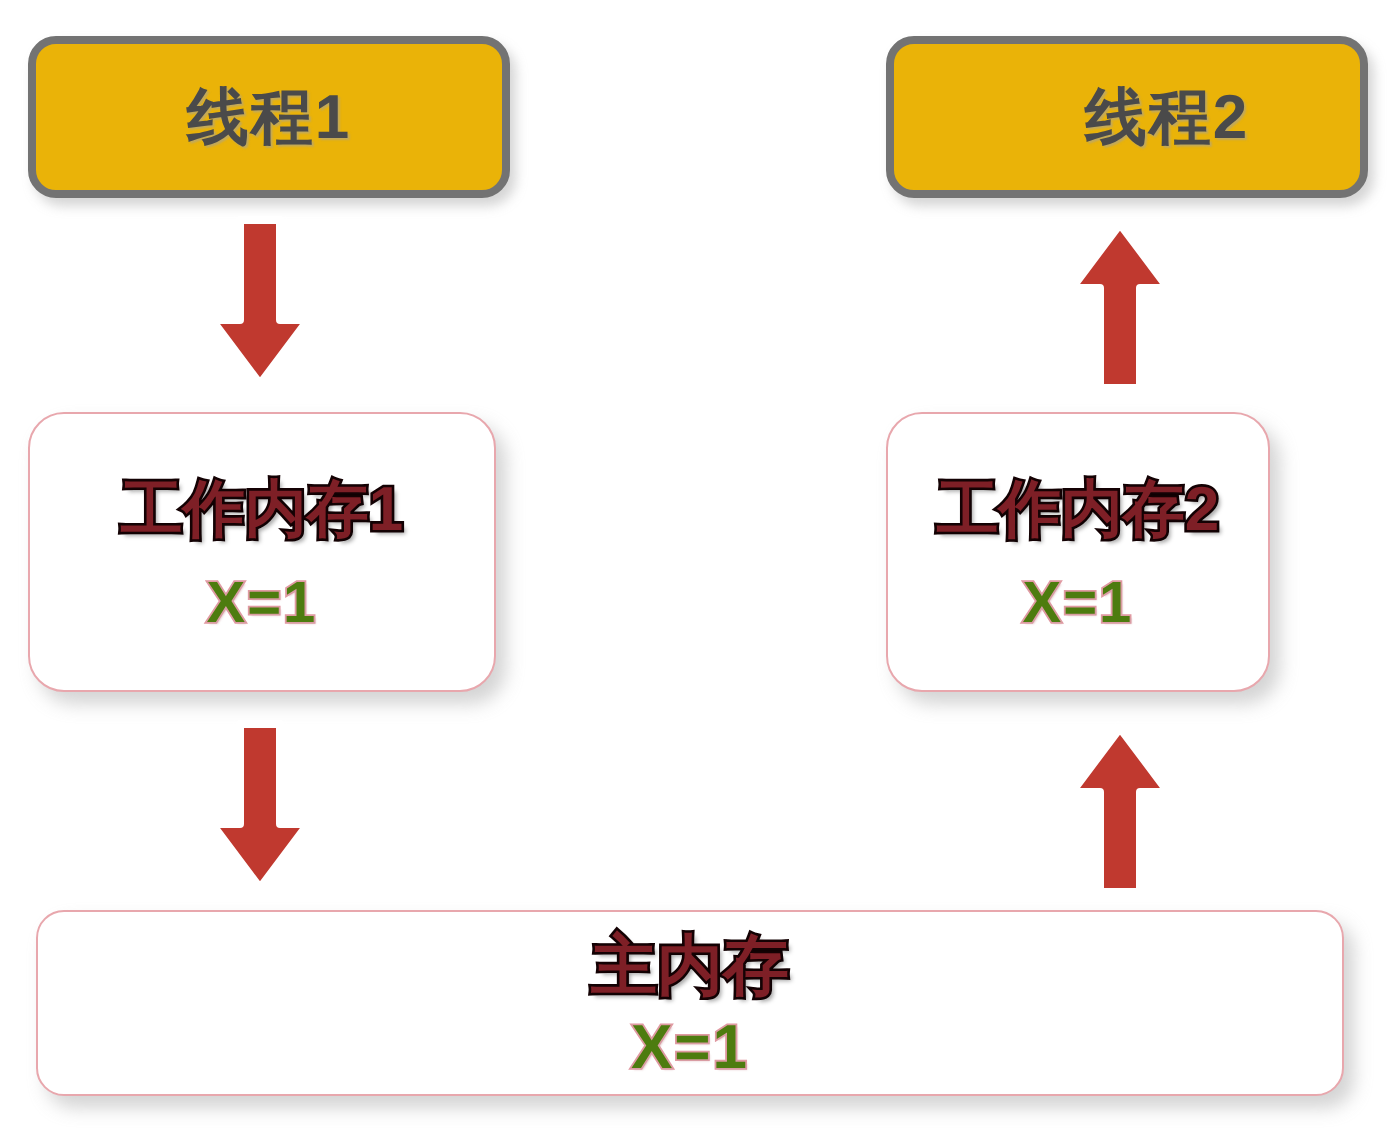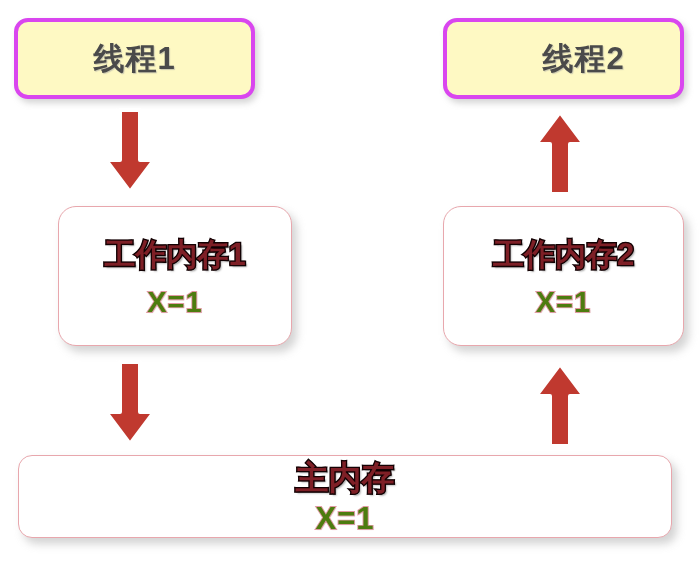--- a/index.html
+++ b/index.html
@@ -17,22 +17,22 @@
     position: relative;
     width: 699px;
     height: 564px;
     background: #ffffff;
   }
 
   
   .thread-box {
     position: absolute;
     box-sizing: border-box;
-    background: #fef9c3;
-    border: 4px solid #d946ef;
+    background: #eab308;
+    border: 4px solid #737373;
     border-radius: 14px;
     display: flex;
     align-items: center;
     justify-content: center;
     box-shadow: 3px 4px 6px rgba(150,150,150,0.40);
     text-align: right;
   }
   .thread-label {
     font-size: 31px;
     font-weight: bold;
@@ -50,22 +50,22 @@
     box-sizing: border-box;
     background: #ffffff;
     border: 1px solid #e8a7ad;
     border-radius: 18px;
     display: flex;
     flex-direction: column;
     align-items: center;
     justify-content: center;
     box-shadow: 5px 6px 9px rgba(160,160,160,0.45);
   }
-  #working-memory-box-1 { left: 14px;  top: 206px; width: 234px; height: 140px; margin-left: 44px; }
-  #working-memory-box-2 { left: 443px; top: 206px; width: 241px; height: 140px; }
+  #working-memory-box-1 { left: 14px;  top: 206px; width: 234px; height: 140px; }
+  #working-memory-box-2 { left: 443px; top: 206px; width: 192px; height: 140px; }
 
   
   .mem-title {
     font-size: 31px;
     font-weight: bold;
     color: #7e1f26;
     letter-spacing: 0px;
     white-space: nowrap;
     -webkit-text-stroke: 2.6px #140204;
     paint-order: stroke fill;
@@ -87,21 +87,21 @@
     text-shadow: 1px 1px 1px rgba(210,160,165,0.55);
   }
 
   
   #main-memory-box {
     position: absolute;
     box-sizing: border-box;
     left: 18px;
     top: 455px;
     width: 654px;
-    height: 83px;
+    height: 93px;
     background: #ffffff;
     border: 1px solid #e8a7ad;
     border-radius: 14px;
     display: flex;
     align-items: center;
     justify-content: center;
     box-shadow: 5px 6px 9px rgba(160,160,160,0.45);
   }
   #main-memory-box .mem-title { margin-bottom: 0; font-size: 33px; }
   #main-memory-box .mem-value { font-size: 31px; }

